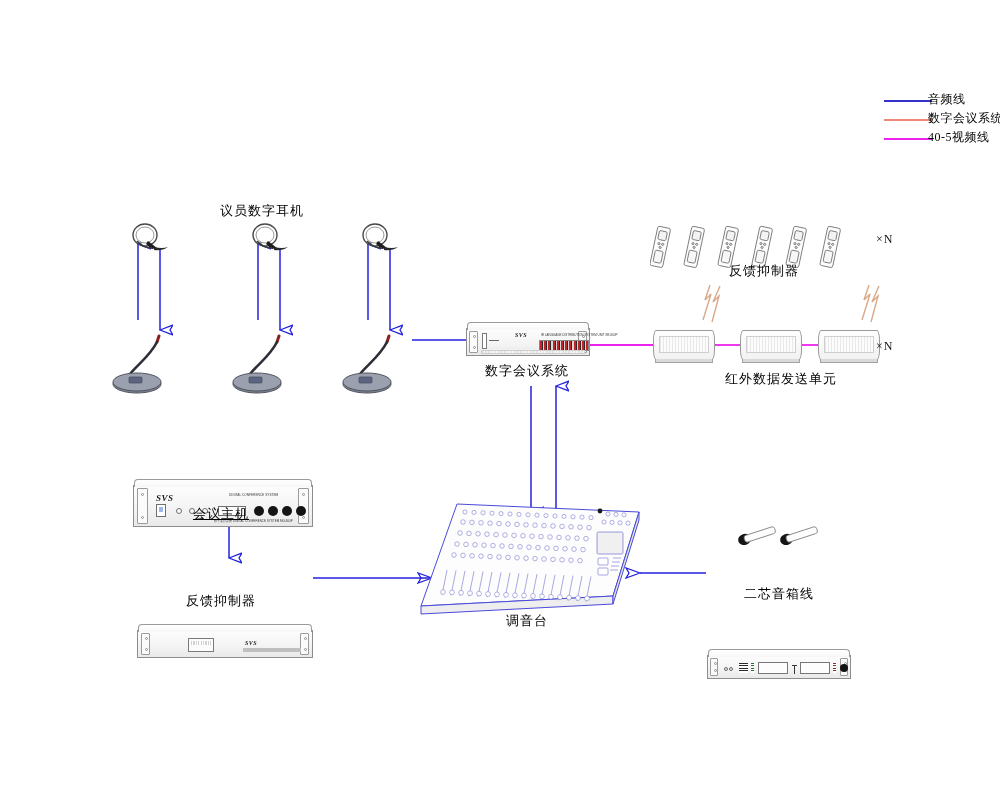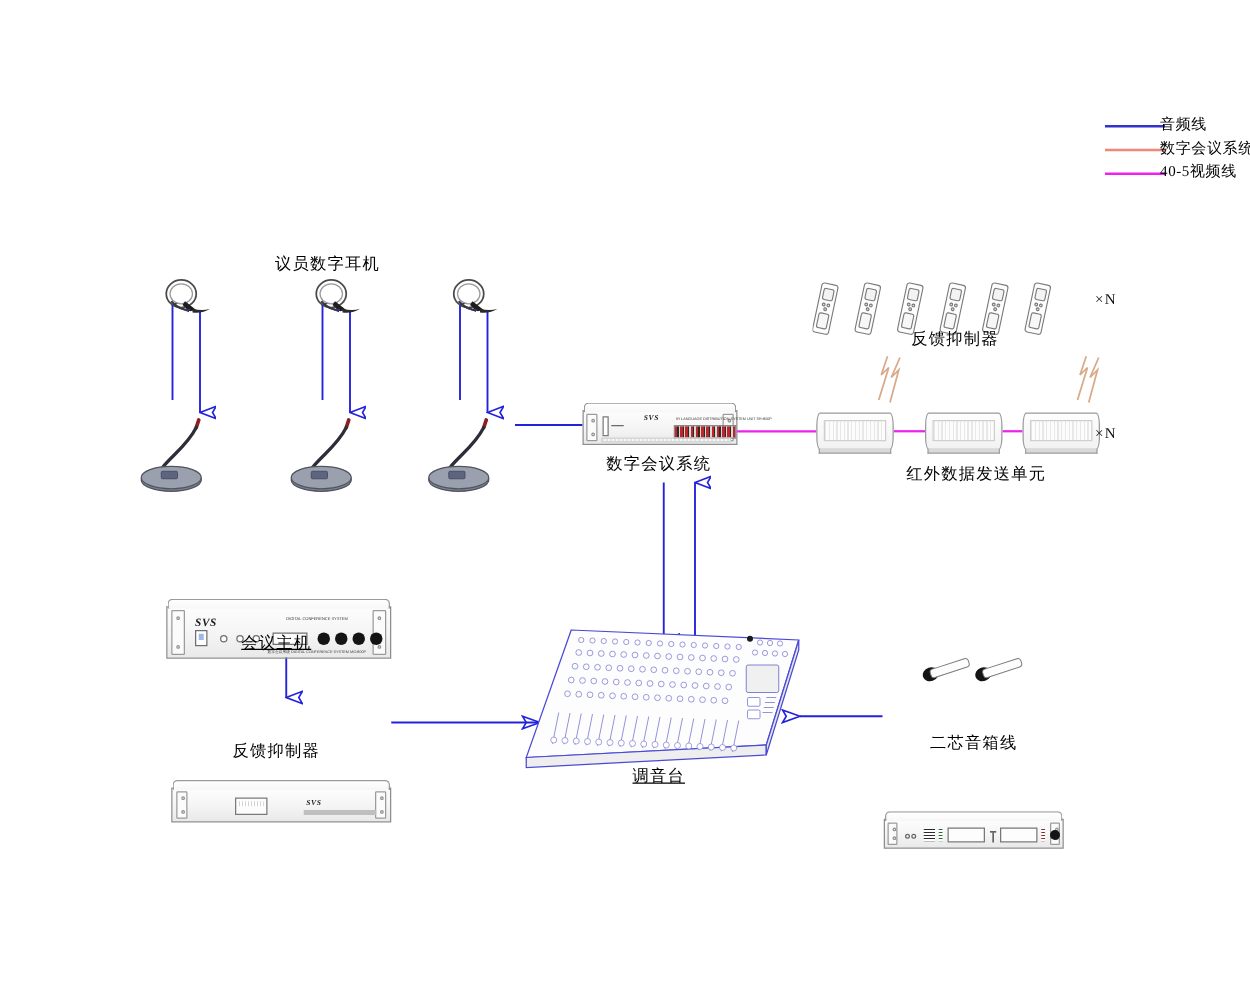--- a/index.html
+++ b/index.html
@@ -523,21 +523,21 @@
           <circle cx="197" cy="22.4" r="2.1"></circle>
           <circle cx="205" cy="22.8" r="2.1"></circle>
         <circle cx="213" cy="23.2" r="2.1"></circle>
         <circle cx="193" cy="14" r="2.1"></circle>
           <circle cx="201" cy="14.4" r="2.1"></circle>
           <circle cx="209" cy="14.8" r="2.1"></circle>
       </g>
       <circle cx="185" cy="11" r="2.4" fill="#1a1a1a"></circle>
     </svg>
   </div>
-  <div class="lbl lbl-center" style="left:527px; top:612px;text-decoration:underline;">调音台</div>
+  <div class="lbl lbl-center" style="left:527px; top:612px;">调音台</div>
 
   <div class="dev" style="left:735px; top:523px; width:90px; height:26px;">
     <svg width="90" height="26" viewBox="0 0 90 26">
       <g transform="rotate(-18 20 13)">
         <ellipse cx="9" cy="13" rx="6.5" ry="5.5" fill="#151515"></ellipse>
         <rect x="9" y="9.5" width="32" height="7" rx="2.5" fill="#fdfdfd" stroke="#7a7a7a" stroke-width=".8"></rect>
       </g>
       <g transform="rotate(-18 62 13)">
         <ellipse cx="51" cy="13" rx="6.5" ry="5.5" fill="#151515"></ellipse>
         <rect x="51" y="9.5" width="32" height="7" rx="2.5" fill="#fdfdfd" stroke="#7a7a7a" stroke-width=".8"></rect>

